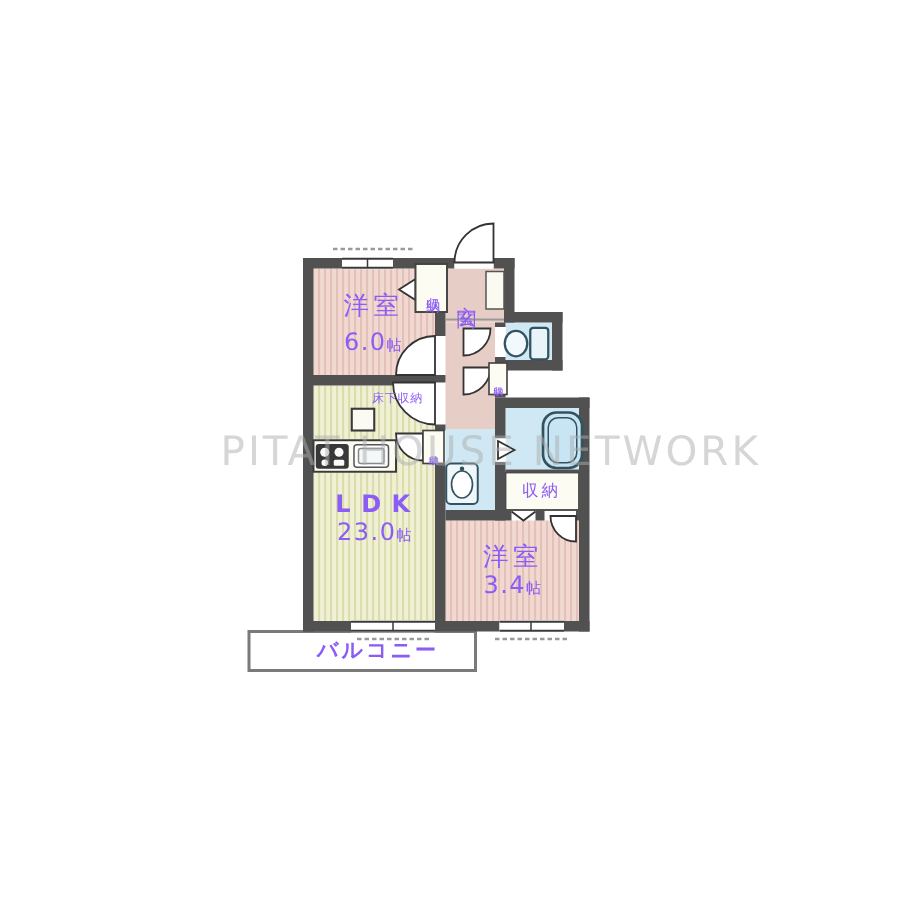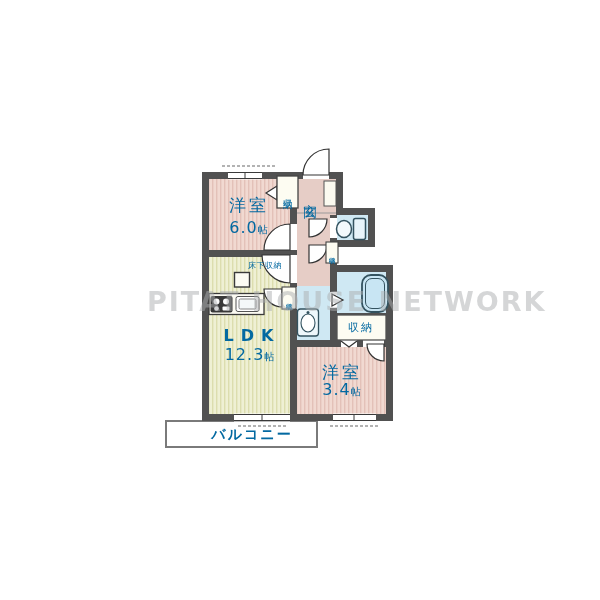--- a/index.html
+++ b/index.html
@@ -1,34 +1,34 @@
 <!DOCTYPE html>
 <html><head>
 <meta charset="utf-8">
 <style>
   html,body{margin:0;padding:0;background:#ffffff;}
   .stage{position:relative;width:600px;height:600px;background:#ffffff;overflow:hidden;
          font-family:"DejaVu Sans","Liberation Sans",sans-serif;}
   .stage svg{position:absolute;left:0;top:0;}
-  .lbl{position:absolute;color:#0369a1;white-space:nowrap;line-height:1;
+  .lbl{position:absolute;color:#8b5cf6;white-space:nowrap;line-height:1;
        transform:translate(-50%,-50%);text-align:center;}
   .v{writing-mode:vertical-rl;text-orientation:upright;}
   .room-name{font-size:17px;letter-spacing:3px;font-weight:500;}
   .room-size{font-size:16px;letter-spacing:1px;}
   .room-size .unit{font-size:10px;}
   .ldk-name{font-size:16px;letter-spacing:7px;font-weight:700;}
   .genkan{font-size:13px;letter-spacing:3px;}
   .closet-v{font-size:9.5px;letter-spacing:1px;}
   .closet-tiny{font-size:6.5px;letter-spacing:0;}
   .closet-h{font-size:11px;letter-spacing:2px;}
   .yukashita{font-size:8px;letter-spacing:0.5px;}
   .balcony{font-size:14px;letter-spacing:2px;font-weight:bold;}
   .watermark{position:absolute;left:147px;top:286px;transform:none;
              font-size:27px;letter-spacing:2px;color:rgba(172,174,176,0.5);
-             font-weight:700;}
+             font-weight:400;}
 </style>
 </head>
 <body>
 
 <div class="stage">
 
 <svg width="600" height="600" viewBox="0 0 600 600">
   <defs>
     <pattern id="pinkStripe" width="4" height="4" patternUnits="userSpaceOnUse">
       <rect width="4" height="4" fill="#f1d9d1"></rect>
@@ -187,21 +187,21 @@
     </g>
 
     <rect x="234.5" y="272.5" width="15" height="14.5" fill="#fcfbf3" stroke="#3a3a3a" stroke-width="1.4"></rect>
   </g>
 </svg>
 
 <div class="lbl room-name" style="left:249px;top:205px;">洋室</div>
 <div class="lbl room-size" style="left:249px;top:228px;"><span>6.0</span><span class="unit">帖</span></div>
 
 <div class="lbl ldk-name" style="left:252px;top:336px;">LDK</div>
-<div class="lbl room-size" style="left:250px;top:355px;"><span>12.3</span><span class="unit">帖</span></div>
+<div class="lbl room-size" style="left:250px;top:355px;"><span>23.0</span><span class="unit">帖</span></div>
 
 <div class="lbl room-name" style="left:342px;top:372px;">洋室</div>
 <div class="lbl room-size" style="left:342px;top:390px;"><span>3.4</span><span class="unit">帖</span></div>
 
 <div class="lbl v genkan" style="left:310px;top:196px;">玄関</div>
 
 <div class="lbl v closet-v" style="left:288px;top:192px;">収納</div>
 <div class="lbl v closet-tiny" style="left:332px;top:252px;">収納</div>
 <div class="lbl v closet-tiny" style="left:289px;top:298px;">収納</div>
 <div class="lbl closet-h" style="left:361px;top:327px;">収納</div>

